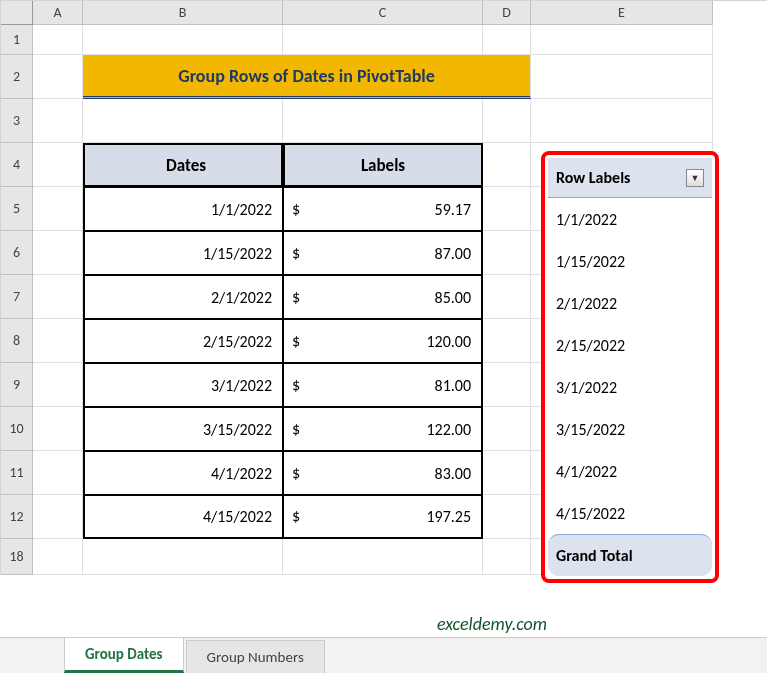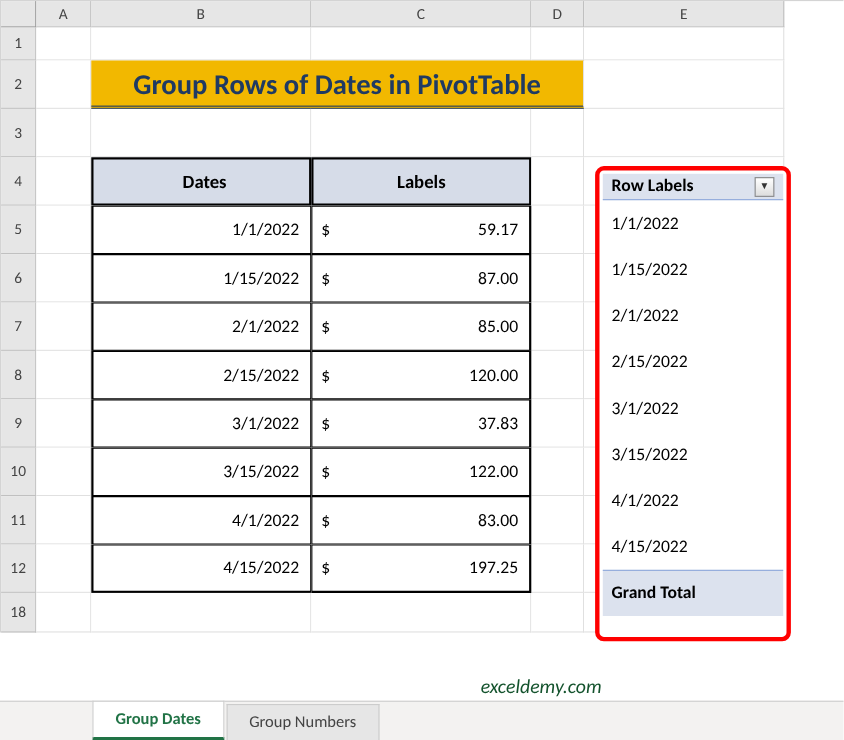--- a/index.html
+++ b/index.html
@@ -40,21 +40,21 @@
       background: #fff;
       display: flex;
       align-items: center;
       padding: 0 6px;
     }
     .title-cell {
       grid-column: 3 / 6;
       background: #f2b800;
       color: #1f3a63;
       font-weight: bold;
-      font-size: 26px;
+      font-size: 18px;
       display: flex;
       align-items: center;
       justify-content: center;
       border-bottom: 3px double #1f3a63;
     }
     .tbl-header {
       background: #d6dce8;
       border: 2px solid #000;
       font-weight: bold;
       font-size: 17px;
@@ -78,21 +78,21 @@
       width: 178px;
       height: 432px;
       border: 4px solid #ff0000;
       border-radius: 8px;
       padding: 3px;
       background: #fff;
     }
     .pivot-header {
       background: #dce2ee;
       border-bottom: 1px solid #8ea9db;
-      height: 24px;
+      height: 40px;
       display: flex;
       align-items: center;
       padding: 0 8px;
       font-weight: bold;
       font-size: 16px;
       justify-content: space-between;
     }
     .filter-btn {
       width: 18px; height: 18px;
       border: 1px solid #888;
@@ -104,30 +104,31 @@
       height: 42px;
       display: flex;
       align-items: center;
       padding: 0 8px;
       font-size: 16px;
     }
     .pivot-total {
       background: #dce2ee;
       border-top: 1px solid #8ea9db;
       font-weight: bold;
+      border-radius: 11px;
     }
     .tabs {
       position: absolute;
       bottom: 0; left: 0;
       width: 767px; height: 36px;
       background: #f3f2f1;
       border-top: 1px solid #ccc;
       display: flex;
       align-items: flex-end;
-      padding-left: 84px;
+      padding-left: 64px;
     }
     .tab {
       padding: 7px 20px;
       border: 1px solid #ccc;
       background: #e6e6e6;
       font-size: 15px;
       color: #444;
       margin-right: 2px;
       border-bottom: none;
       cursor: pointer;
@@ -220,21 +221,21 @@
       <span class="val">120.00</span>
     </div>
   <div class="cell"></div>
   <div class="cell"></div>
 
   <div class="row-header">9</div>
   <div class="cell"></div>
   <div class="cell tbl-cell tbl-left dates-v">3/1/2022</div>
   <div class="cell tbl-cell tbl-right profits-v">
       <span class="sym">$</span>
-      <span class="val">37.83</span>
+      <span class="val">81.00</span>
     </div>
   <div class="cell"></div>
   <div class="cell"></div>
 
   <div class="row-header">10</div>
   <div class="cell"></div>
   <div class="cell tbl-cell tbl-left dates-v">3/15/2022</div>
   <div class="cell tbl-cell tbl-right profits-v">
       <span class="sym">$</span>
       <span class="val">122.00</span>

